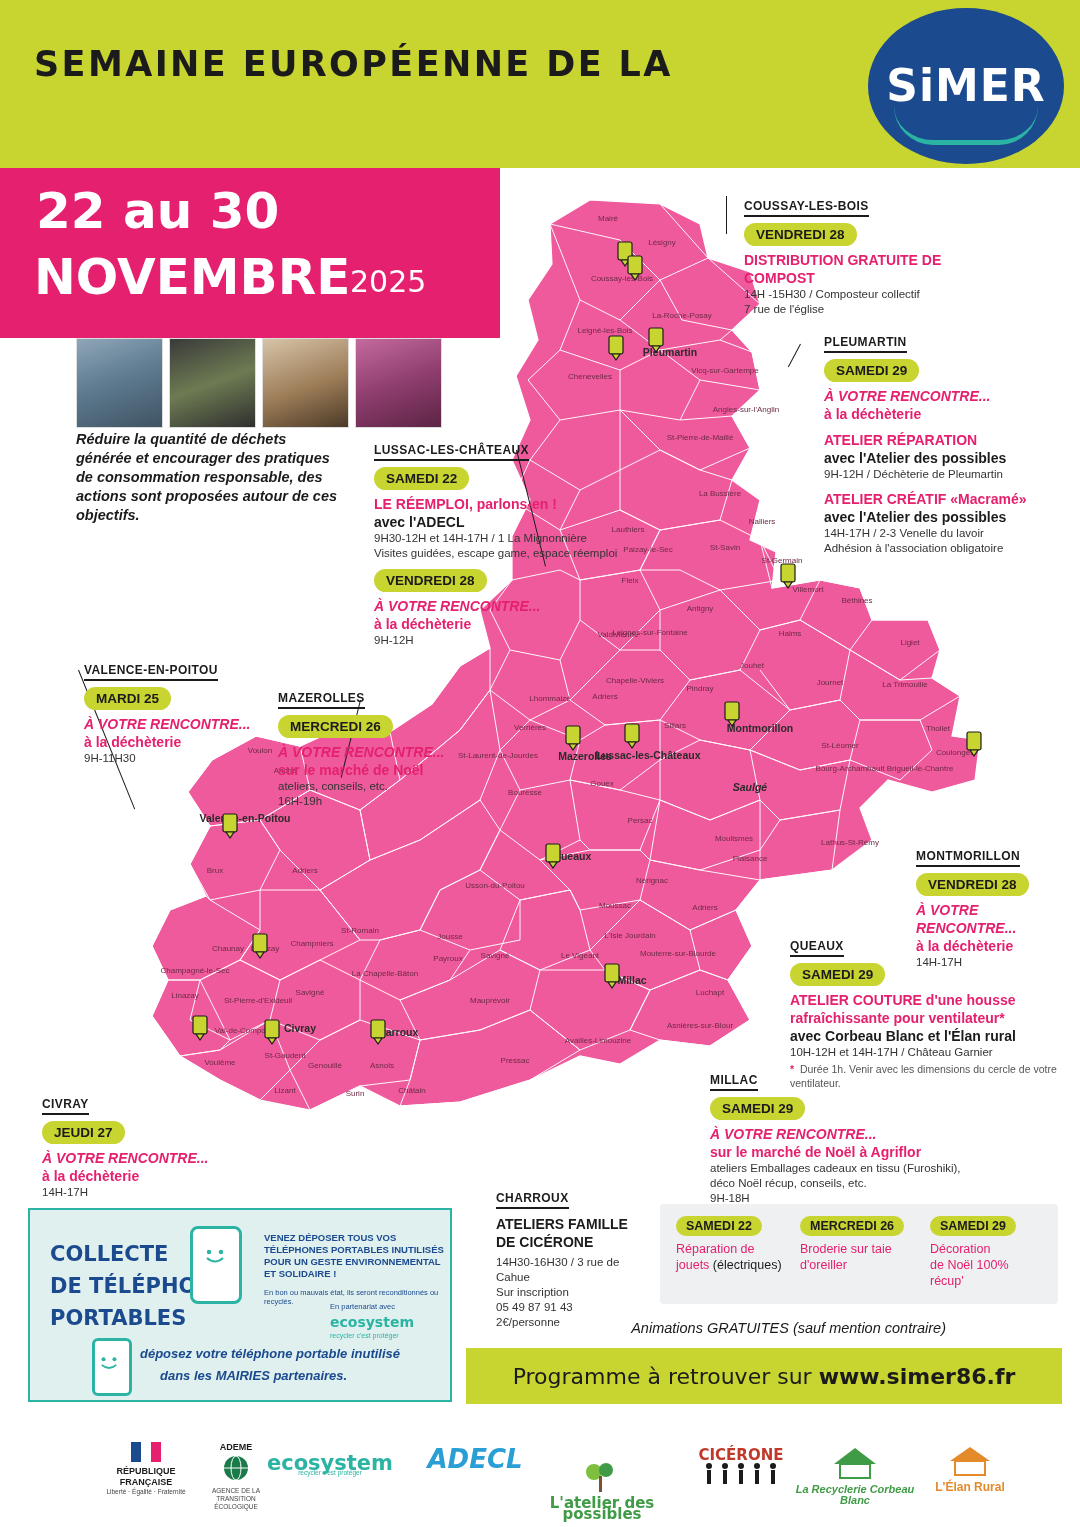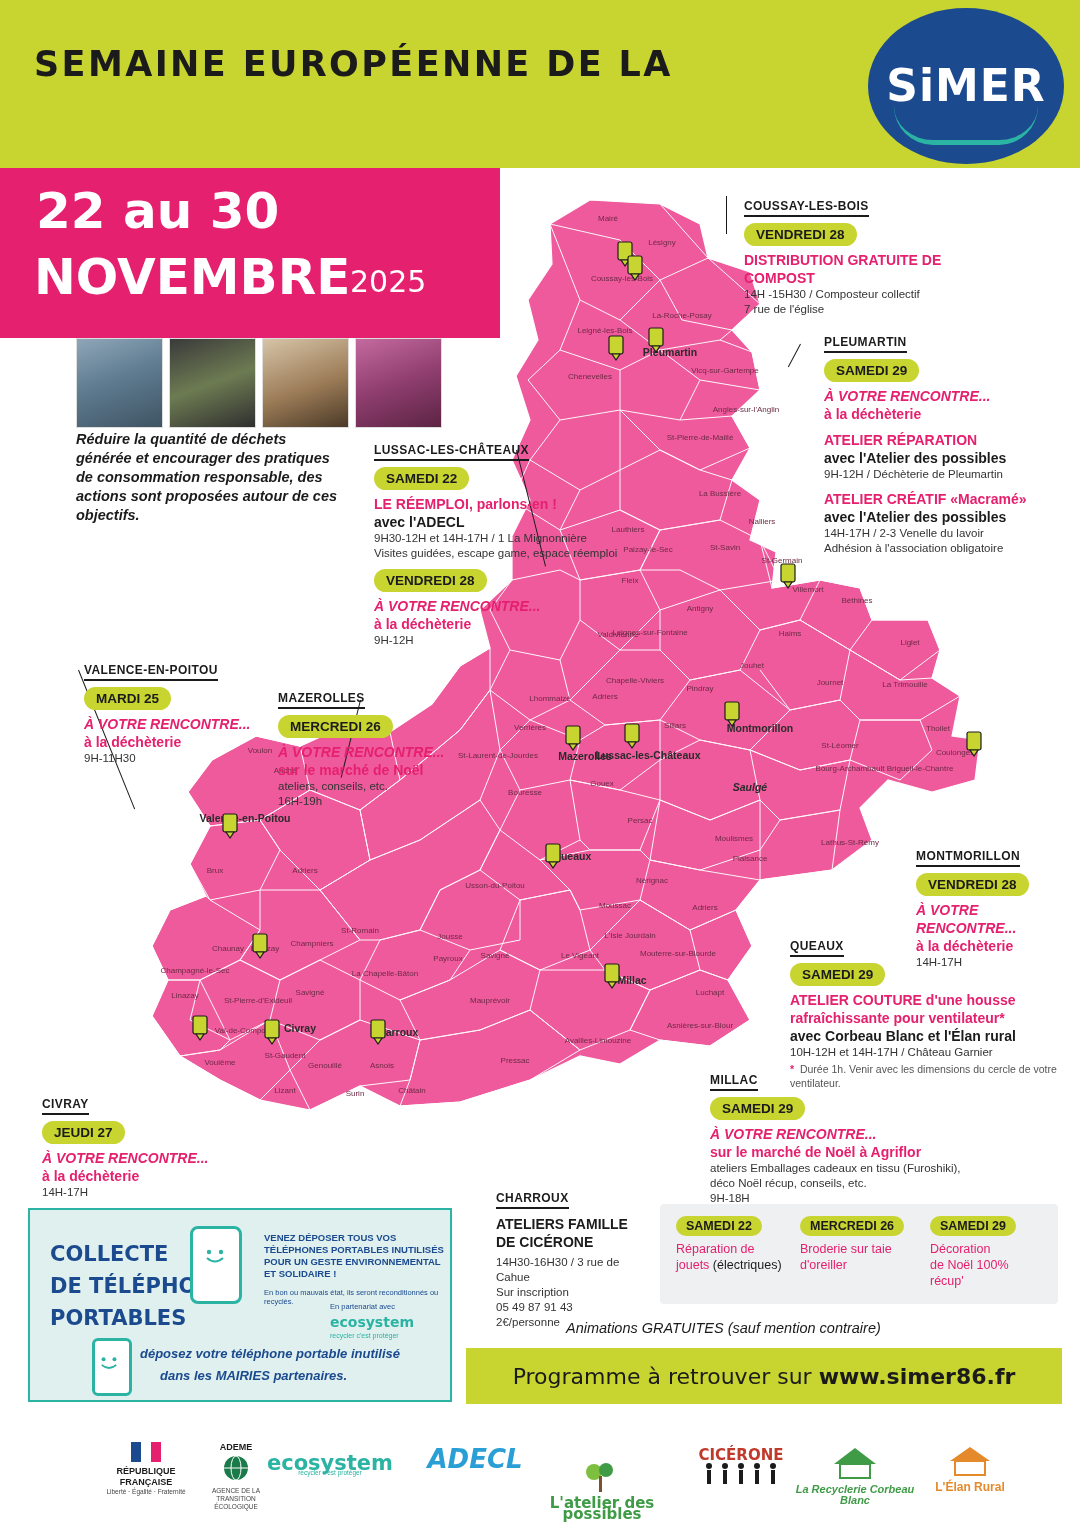--- a/index.html
+++ b/index.html
@@ -94,21 +94,21 @@
   .pb-foot2{position:absolute;left:130px;top:158px;font-size:13px;font-weight:bold;font-style:italic;color:#1b4a8f;}
   .pb-ph2{position:absolute;left:62px;top:128px;width:34px;height:52px;border:3px solid #2bb3a3;border-radius:6px;background:#fff;}
   
   .charroux{position:absolute;left:496px;top:1188px;width:150px;}
   .mini{position:absolute;top:1216px;width:122px;}
   .mini .badge{font-size:12.5px;padding:3px 10px;}
   .mini-txt{font-size:12.5px;color:#e5206e;line-height:16px;}
   .mini-txt .dark{color:#1b1b1b;}
   .mini-band{position:absolute;left:660px;top:1204px;width:398px;height:100px;background:#eef0f2;border-radius:4px;z-index:-1;}
   .gratuit{
-    position:absolute;left:566px;top:1320px;width:380px;text-align:left;
+    position:absolute;left:566px;top:1320px;width:380px;text-align:right;
     font-size:14.5px;font-style:italic;color:#1b1b1b;
   }
   
   .cta{
     position:absolute;left:466px;top:1348px;width:596px;height:56px;background:#c8d430;
     display:flex;align-items:center;justify-content:center;
   }
   .cta-text{font-size:22px;color:#1b1b1b;font-family:"DejaVu Sans",sans-serif;}
   .cta-text b{font-weight:bold;}
   

